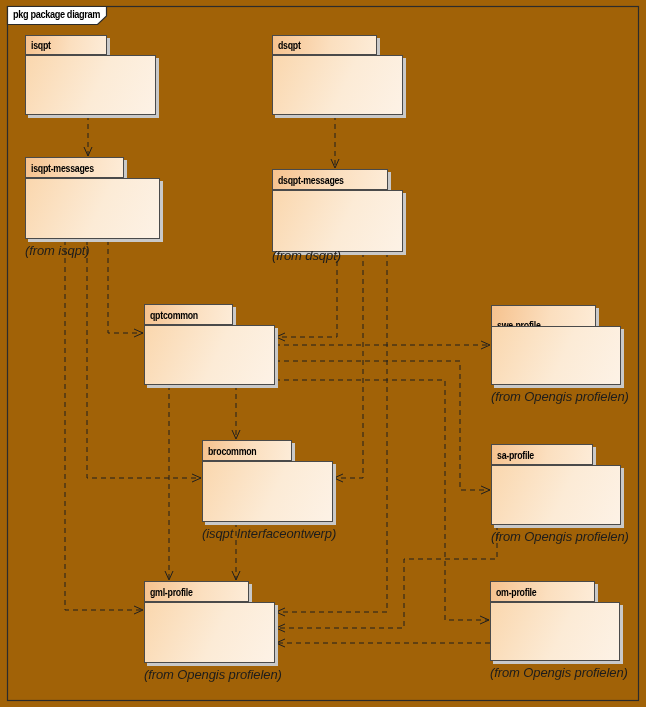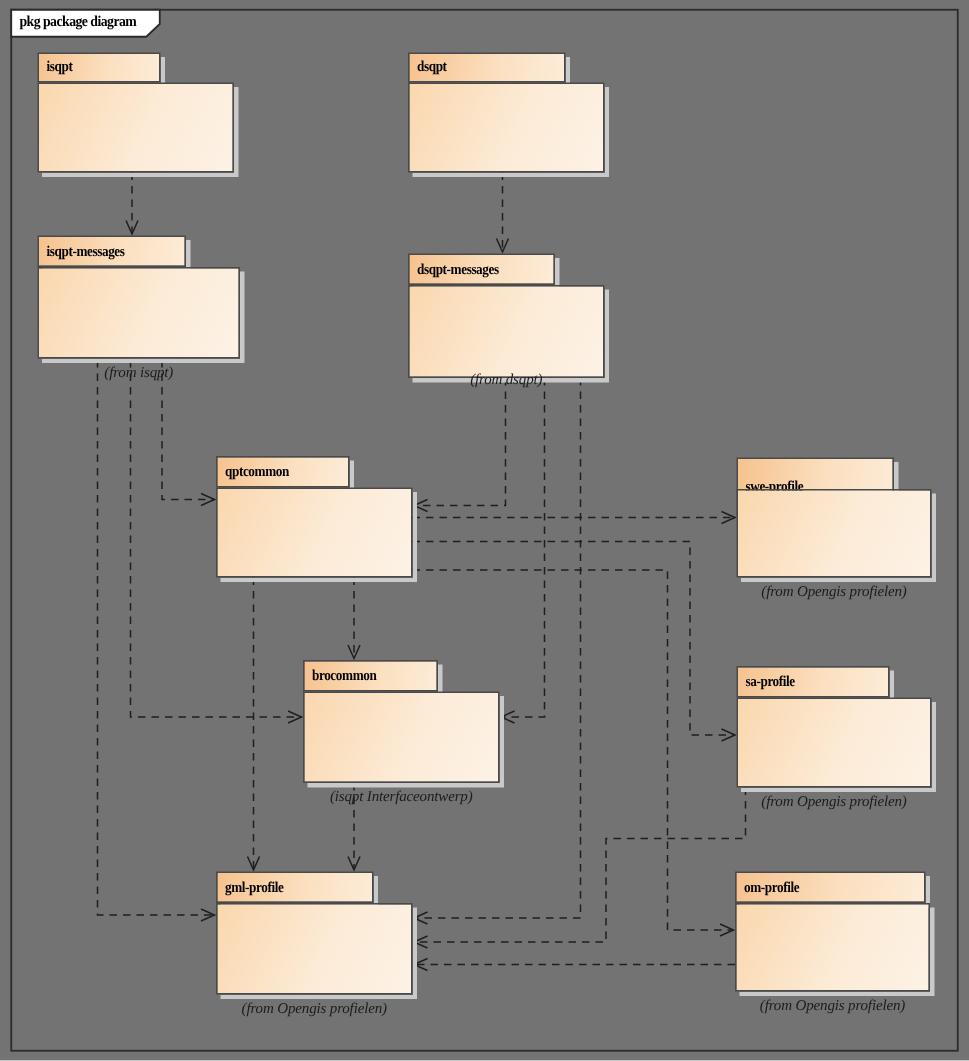--- a/index.html
+++ b/index.html
@@ -1,18 +1,18 @@
 <!DOCTYPE html>
 <html><head>
 <meta charset="utf-8">
 <style>
   html,body { margin:0; padding:0; background:#ffffff; }
   #canvas {
-    position:relative; width:646px; height:707px; background:#737373;
-    font-family:Liberation Serif, serif; overflow:hidden;
+    position:relative; width:646px; height:707px; background:#a16207;
+    font-family:Liberation Sans, sans-serif; overflow:hidden;
   }
   #wires { position:absolute; left:0; top:0; width:646px; height:707px; }
   .dep { fill:none; stroke:#1f1f1f; stroke-width:1; stroke-dasharray:5 4; }
   .dep-head { fill:none; stroke:#1f1f1f; stroke-width:1; }
   .frame-shape { fill:none; stroke:#2b2b2b; stroke-width:1.2; }
   .frame-tab { fill:#ffffff; stroke:#2b2b2b; stroke-width:1.2; }
   #frame-title {
     position:absolute; left:13px; top:9px; font-size:10px; font-weight:bold;
     letter-spacing:-0.4px; transform:scaleX(0.92); transform-origin:left center;
     white-space:nowrap;
@@ -30,21 +30,21 @@
     background:linear-gradient(115deg,#fad7ae 0%,#fcebd6 55%,#fdf2e6 100%);
     box-shadow:3px 3px 0 #c9c9c9;
   }
   .pkg-name {
     position:absolute; left:5px; top:50%;
     transform:translateY(-50%) scaleX(0.88); transform-origin:left center;
     font-size:10px; font-weight:bold; letter-spacing:-0.3px; white-space:nowrap;
     color:#000;
   }
   .pkg-from {
-    position:absolute; text-align:center; font-size:10px; font-style:italic;
+    position:absolute; text-align:left; font-size:13px; font-style:italic;
     color:#1c1c1c; white-space:nowrap; letter-spacing:-0.1px;
   }
 </style>
 </head>
 <body>
 
 <div id="canvas">
 
   <svg id="wires">
     <rect class="frame-shape" x="7.5" y="6.5" width="631" height="694"></rect>
@@ -133,21 +133,21 @@
 
   <div class="pkg" style="left:25px;top:157px">
     <div class="pkg-tab" style="width:99px;height:21px">
       <span class="pkg-name">isqpt-messages</span>
     </div>
     <div class="pkg-body" style="top:21px;width:135px;height:61px"></div>
     <div class="pkg-from" style="top:86px;width:135px">(from isqpt)</div>
   </div>
 
   <div class="pkg" style="left:272px;top:169px">
-    <div class="pkg-tab" style="width:98px;height:21px">
+    <div class="pkg-tab" style="width:116px;height:21px">
       <span class="pkg-name">dsqpt-messages</span>
     </div>
     <div class="pkg-body" style="top:21px;width:131px;height:62px"></div>
     <div class="pkg-from" style="top:79px;width:131px">(from dsqpt)</div>
   </div>
 
   <div class="pkg" style="left:144px;top:304px">
     <div class="pkg-tab" style="width:89px;height:21px">
       <span class="pkg-name">qptcommon</span>
     </div>
@@ -180,20 +180,20 @@
 
   <div class="pkg" style="left:144px;top:581px">
     <div class="pkg-tab" style="width:105px;height:21px">
       <span class="pkg-name">gml-profile</span>
     </div>
     <div class="pkg-body" style="top:21px;width:131px;height:61px"></div>
     <div class="pkg-from" style="top:86px;width:131px">(from Opengis profielen)</div>
   </div>
 
   <div class="pkg" style="left:490px;top:581px">
-    <div class="pkg-tab" style="width:127px;height:21px">
+    <div class="pkg-tab" style="width:105px;height:21px">
       <span class="pkg-name">om-profile</span>
     </div>
     <div class="pkg-body" style="top:21px;width:130px;height:59px"></div>
     <div class="pkg-from" style="top:84px;width:130px">(from Opengis profielen)</div>
   </div>
 
 </div>
 
 </body></html>

